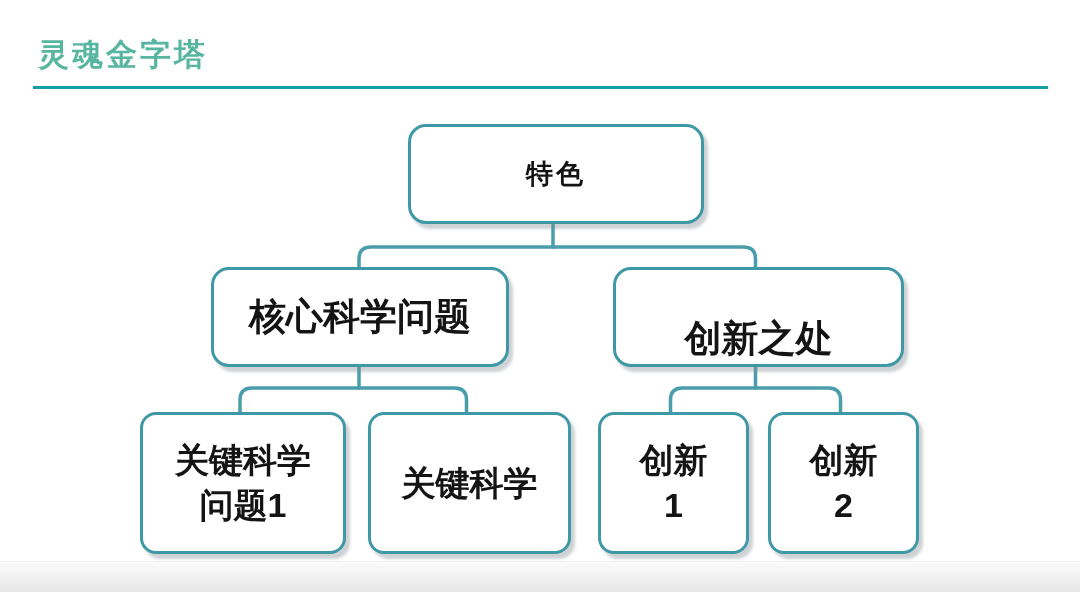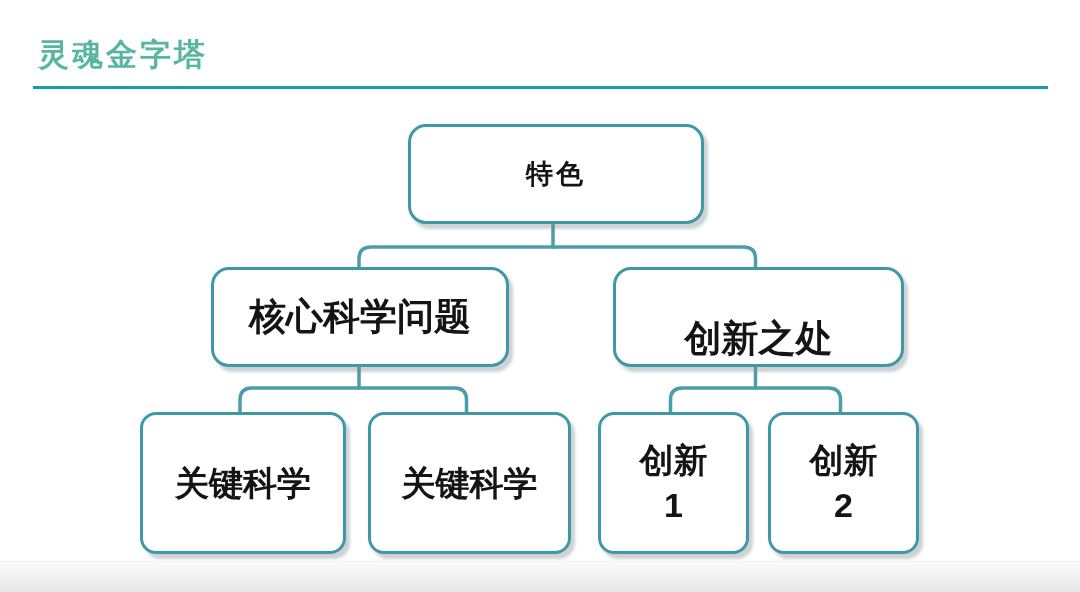--- a/index.html
+++ b/index.html
@@ -65,20 +65,21 @@
   <div class="node l2a">
     <span>核心科学问题</span>
   </div>
 
   <div class="node l2b">
     <span>创新之处</span>
   </div>
 
   <div class="node l3 l3a">
     <span>关键科学</span>
+    <span>问题1</span>
   </div>
 
   <div class="node l3 l3b">
     <span>关键科学</span>
   </div>
 
   <div class="node l3 l3c">
     <span>创新</span>
     <span>1</span>
   </div>

